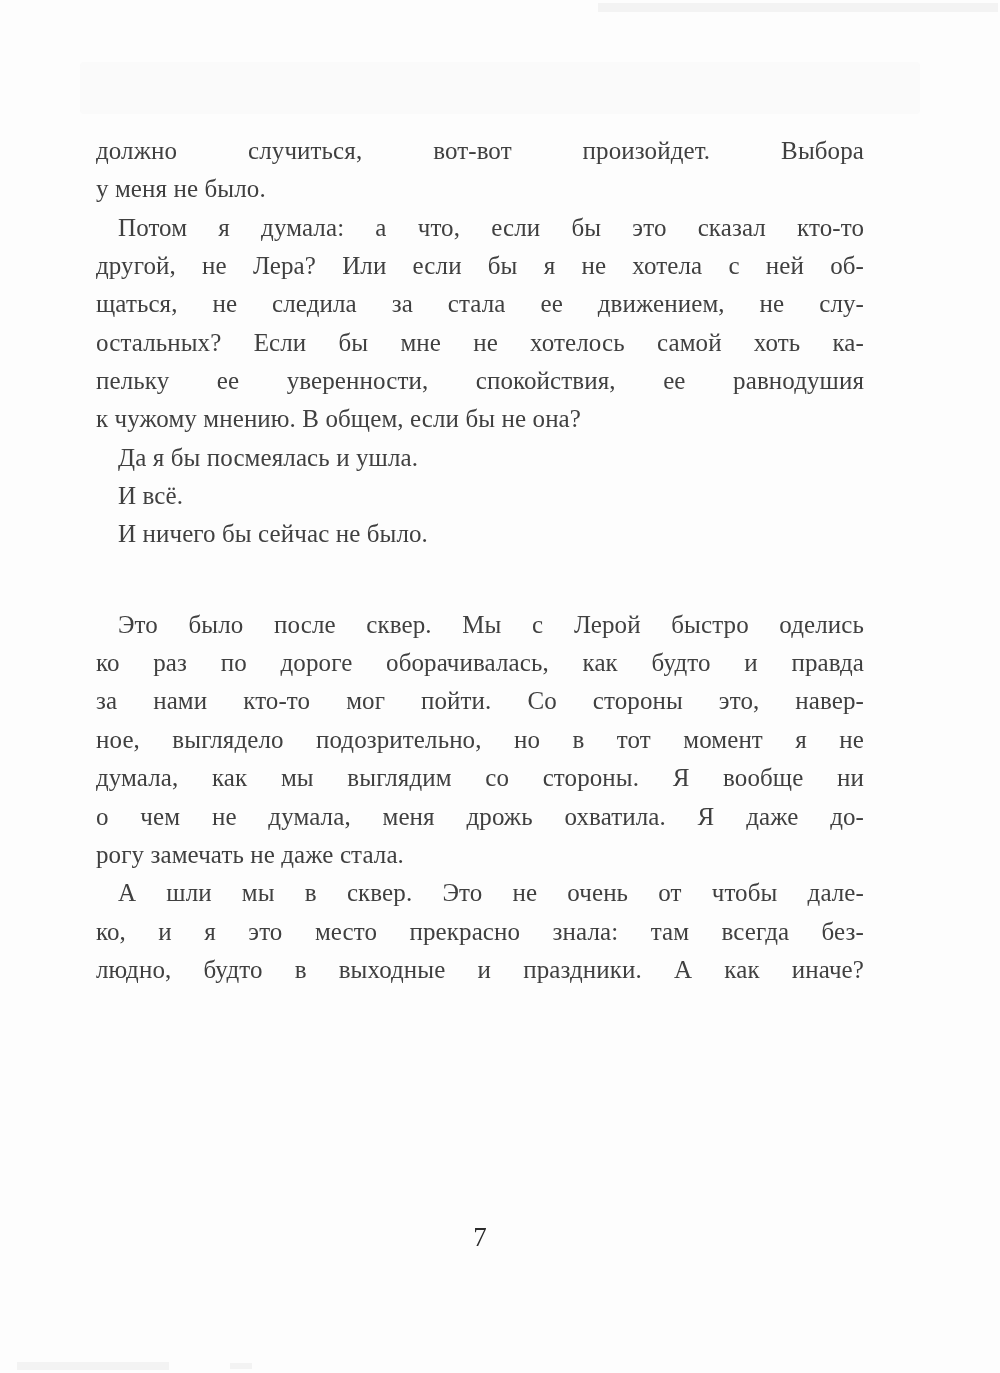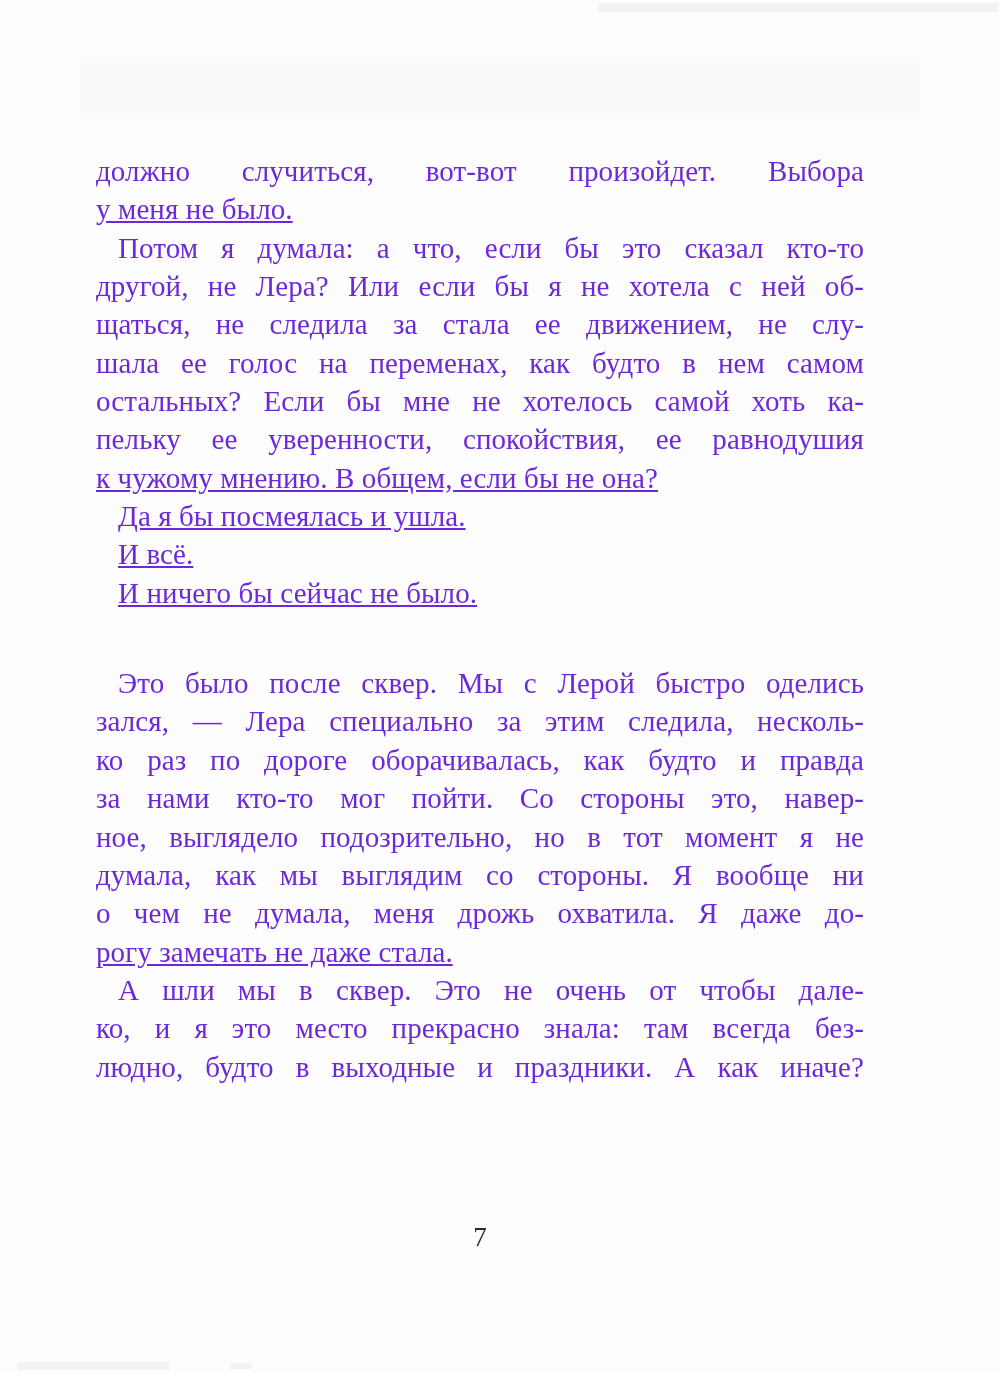--- a/index.html
+++ b/index.html
@@ -25,36 +25,35 @@
     background: #f3f3f3;
   }
   .artifact.ghost-band {
     background: #f8f8f8;
     opacity: 0.7;
     border-radius: 4px;
   }
   .text-block {
     position: absolute;
     left: 96px;
-    top: 152px;
+    top: 132px;
     width: 768px;
-    font-size: 29px;
+    font-size: 25px;
     line-height: 38.35px;
-    color: #6d28d9;
+    color: #404040;
     letter-spacing: 0.1px;
   }
   .line {
     text-align: justify;
     text-align-last: justify;
     white-space: nowrap;
   }
   .line.endpara {
     text-align: right;
     text-align-last: left;
-    text-decoration: underline;
   }
   .line.indent {
     text-indent: 22px;
   }
   .para-gap {
     height: 52px;
   }
   .page-number {
     position: absolute;
     left: 96px;
@@ -74,32 +73,30 @@
   <div class="artifact ghost-band" style="left:80px; top:62px; width:840px; height:52px;"></div>
   <div class="artifact" style="left:17px; top:1362px; width:152px; height:8px;"></div>
   <div class="artifact" style="left:230px; top:1363px; width:22px; height:6px;"></div>
 
   <div class="text-block">
     <div class="line">должно случиться, вот-вот произойдет. Выбора</div>
     <div class="line endpara">у меня не было.</div>
     <div class="line indent">Потом я думала: а что, если бы это сказал кто-то</div>
     <div class="line">другой, не Лера? Или если бы я не хотела с ней об-</div>
     <div class="line">щаться, не следила за стала ее движением, не слу-</div>
-    <div class="line">шала ее голос на переменах, как будто в нем самом</div>
     <div class="line">остальных? Если бы мне не хотелось самой хоть ка-</div>
     <div class="line">пельку ее уверенности, спокойствия, ее равнодушия</div>
     <div class="line endpara">к чужому мнению. В общем, если бы не она?</div>
     <div class="line endpara indent">Да я бы посмеялась и ушла.</div>
     <div class="line endpara indent">И всё.</div>
     <div class="line endpara indent">И ничего бы сейчас не было.</div>
 
     <div class="para-gap"></div>
 
     <div class="line indent">Это было после сквер. Мы с Лерой быстро оделись</div>
-    <div class="line">зался, — Лера специально за этим следила, несколь-</div>
     <div class="line">ко раз по дороге оборачивалась, как будто и правда</div>
     <div class="line">за нами кто-то мог пойти. Со стороны это, навер-</div>
     <div class="line">ное, выглядело подозрительно, но в тот момент я не</div>
     <div class="line">думала, как мы выглядим со стороны. Я вообще ни</div>
     <div class="line">о чем не думала, меня дрожь охватила. Я даже до-</div>
     <div class="line endpara">рогу замечать не даже стала.</div>
     <div class="line indent">А шли мы в сквер. Это не очень от чтобы дале-</div>
     <div class="line">ко, и я это место прекрасно знала: там всегда без-</div>
     <div class="line">людно, будто в выходные и праздники. А как иначе?</div>
   </div>

